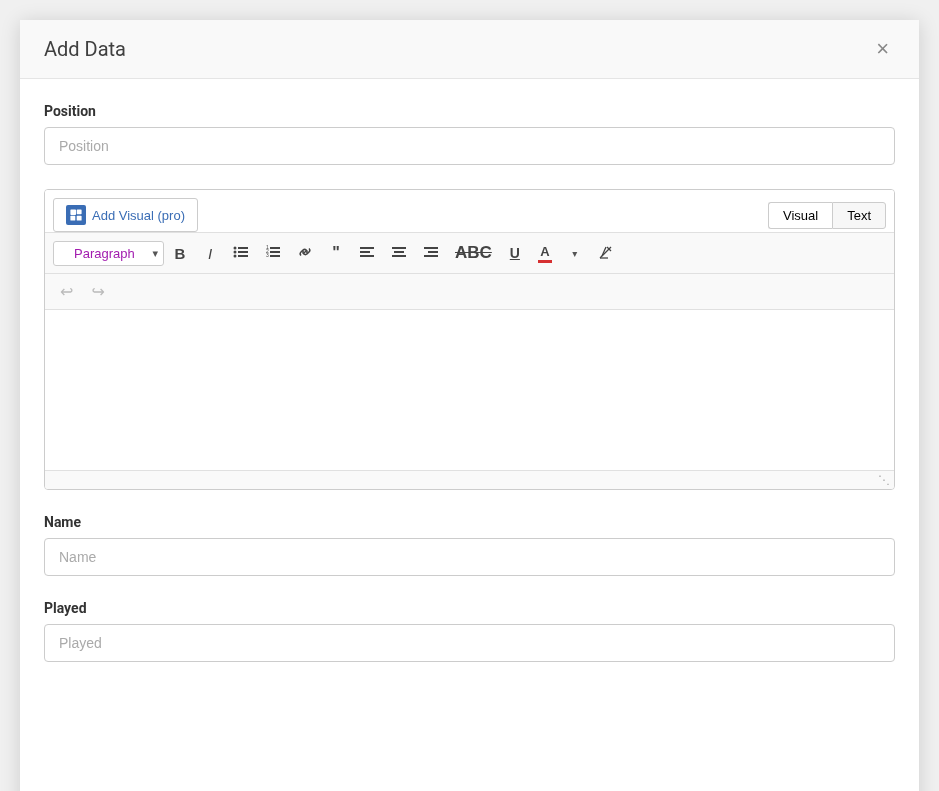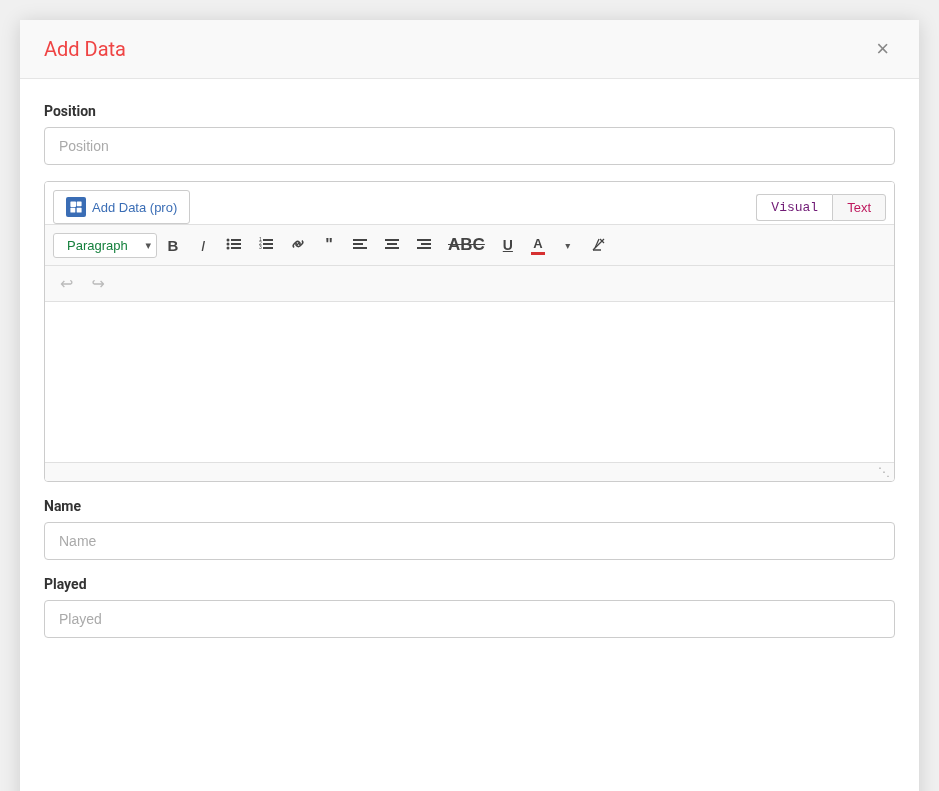--- a/index.html
+++ b/index.html
@@ -33,41 +33,41 @@
       align-items: center;
       justify-content: space-between;
       padding: 16px 24px;
       border-bottom: 1px solid #e5e5e5;
       background: #f9f9f9;
     }
 
     .modal-title {
       font-size: 20px;
       font-weight: 400;
-      color: #ef4444;
+      color: #404040;
     }
 
     .modal-close {
       background: none;
       border: none;
       cursor: pointer;
       font-size: 22px;
       color: #888;
       line-height: 1;
       padding: 2px 6px;
     }
 
     .modal-body {
       padding: 24px;
       flex: 1;
       overflow-y: auto;
     }
 
     .field-group {
-      margin-bottom: 16px;
+      margin-bottom: 24px;
     }
 
     .field-label {
       display: block;
       font-size: 14px;
       font-weight: 700;
       color: #333;
       margin-bottom: 8px;
     }
 
@@ -134,37 +134,36 @@
     .view-tabs {
       display: flex;
     }
 
     .view-tab {
       padding: 5px 14px;
       border: 1px solid #ccc;
       background: #f7f7f7;
       cursor: pointer;
       font-size: 13px;
-      color: #be185d;
+      color: #000000;
     }
 
     .view-tab:first-child {
       border-right: none;
       border-radius: 3px 0 0 3px;
     }
 
     .view-tab:last-child {
       border-radius: 0 3px 3px 0;
     }
 
     .view-tab.active {
       background: #fff;
-      color: #701a75;
+      color: #000000;
       font-weight: 500;
-      font-family: Liberation Mono, monospace;
     }
 
     
     .editor-toolbar {
       display: flex;
       align-items: center;
       flex-wrap: wrap;
       padding: 6px 8px;
       background: #f9f9f9;
       border-top: 1px solid #e0e0e0;
@@ -174,26 +173,26 @@
 
     .toolbar-select-wrap {
       position: relative;
       display: flex;
       align-items: center;
     }
 
     .toolbar-select {
       appearance: none;
       -webkit-appearance: none;
-      padding: 4px 28px 4px 13px;
+      padding: 4px 28px 4px 20px;
       border: 1px solid #ccc;
       border-radius: 3px;
       background: #fff;
       font-size: 13px;
-      color: #15803d;
+      color: #a21caf;
       cursor: pointer;
       min-width: 100px;
     }
 
     .toolbar-select-arrow {
       position: absolute;
       right: 6px;
       pointer-events: none;
       font-size: 11px;
       color: #555;
@@ -290,21 +289,21 @@
         <div class="editor-top-bar">
           <button class="add-media-btn">
             <span class="media-icon">
               <svg viewBox="0 0 20 20" xmlns="http://www.w3.org/2000/svg">
                 <rect x="2" y="2" width="8" height="8" rx="1"></rect>
                 <rect x="11" y="2" width="7" height="7" rx="1"></rect>
                 <rect x="2" y="11" width="7" height="7" rx="1"></rect>
                 <rect x="11" y="11" width="7" height="7" rx="1"></rect>
               </svg>
             </span>
-            <span>Add Data (pro)</span>
+            <span>Add Visual (pro)</span>
           </button>
 
           <div class="view-tabs">
             <button class="view-tab active">Visual</button>
             <button class="view-tab">Text</button>
           </div>
         </div>
 
         <div class="editor-toolbar">
           <div class="toolbar-select-wrap">

